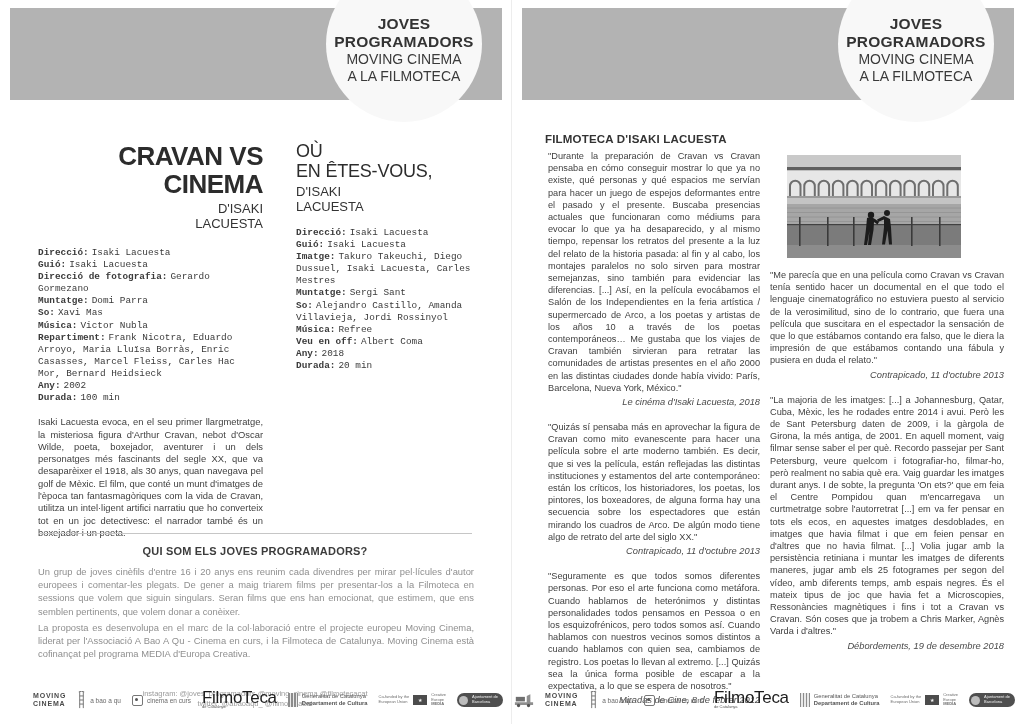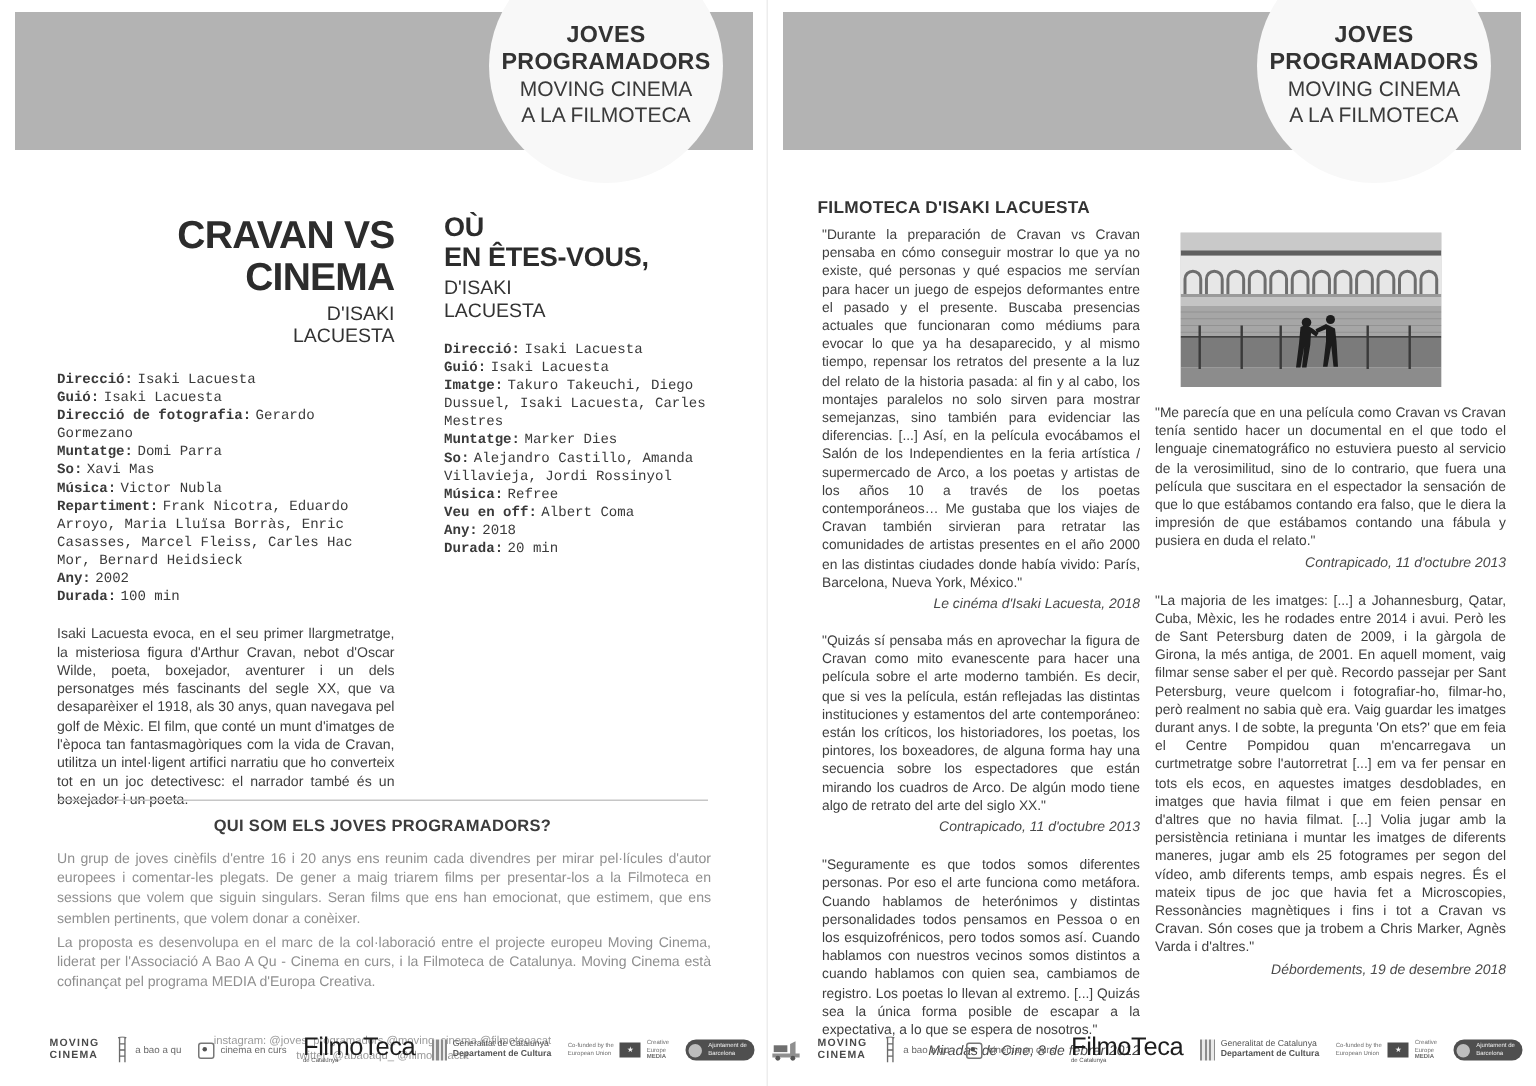--- a/index.html
+++ b/index.html
@@ -18,21 +18,21 @@
   .badge{position:absolute;left:326px;top:-34px;width:156px;height:156px;border-radius:50%;
          background:#f8f8f8;z-index:2;box-sizing:border-box;padding-top:49px;text-align:center;}
   .b1{font-weight:700;font-size:15.5px;line-height:18px;color:#333333;letter-spacing:.2px;}
   .b2{font-weight:400;font-size:14px;line-height:17px;color:#3a3a3a;}
 
   
   .col{position:absolute;top:142px;}
   .f1{left:38px;width:225px;}
   .f2{left:296px;width:176px;}
   .t1{margin:0;font-size:26px;line-height:28px;font-weight:700;letter-spacing:-.5px;color:#2c2c2c;text-align:right;}
-  .t2{margin:0;font-size:18px;line-height:19.5px;font-weight:700;letter-spacing:-.2px;color:#2c2c2c;text-align:left;}
+  .t2{margin:0;font-size:18px;line-height:19.5px;font-weight:400;letter-spacing:-.2px;color:#2c2c2c;text-align:left;}
   .byline{margin-top:4px;font-size:13px;line-height:14.5px;color:#333;}
   .f1 .byline{text-align:right;}
   .credits{margin-top:16px;font-size:9.4px;line-height:12.1px;color:#3a3a3a;}
   .f2 .credits{margin-top:13px;}
   .cr{margin:0;font-family:Liberation Mono, monospace;}
   .crl{font-weight:700;margin-right:3px;}
   .syn{margin:12px 0 0 0;font-size:9.4px;line-height:12.3px;text-align:justify;color:#3f3f3f;}
 
   
   .rule{position:absolute;left:38px;top:533px;width:434px;height:1px;background:#c6c6c6;}
@@ -138,21 +138,21 @@
         <div>LACUESTA</div>
       </div>
       <div class="credits">
 
           <p class="cr"><span class="crl">Direcció:</span><span class="crv">Isaki Lacuesta</span></p>
 
           <p class="cr"><span class="crl">Guió:</span><span class="crv">Isaki Lacuesta</span></p>
 
           <p class="cr"><span class="crl">Imatge:</span><span class="crv">Takuro Takeuchi, Diego Dussuel, Isaki Lacuesta, Carles Mestres</span></p>
 
-          <p class="cr"><span class="crl">Muntatge:</span><span class="crv">Marker Dies</span></p>
+          <p class="cr"><span class="crl">Muntatge:</span><span class="crv">Sergi Sant</span></p>
 
           <p class="cr"><span class="crl">So:</span><span class="crv">Alejandro Castillo, Amanda Villavieja, Jordi Rossinyol</span></p>
 
           <p class="cr"><span class="crl">Música:</span><span class="crv">Refree</span></p>
 
           <p class="cr"><span class="crl">Veu en off:</span><span class="crv">Albert Coma</span></p>
 
           <p class="cr"><span class="crl">Any:</span><span class="crv">2018</span></p>
 
           <p class="cr"><span class="crl">Durada:</span><span class="crv">20 min</span></p>

